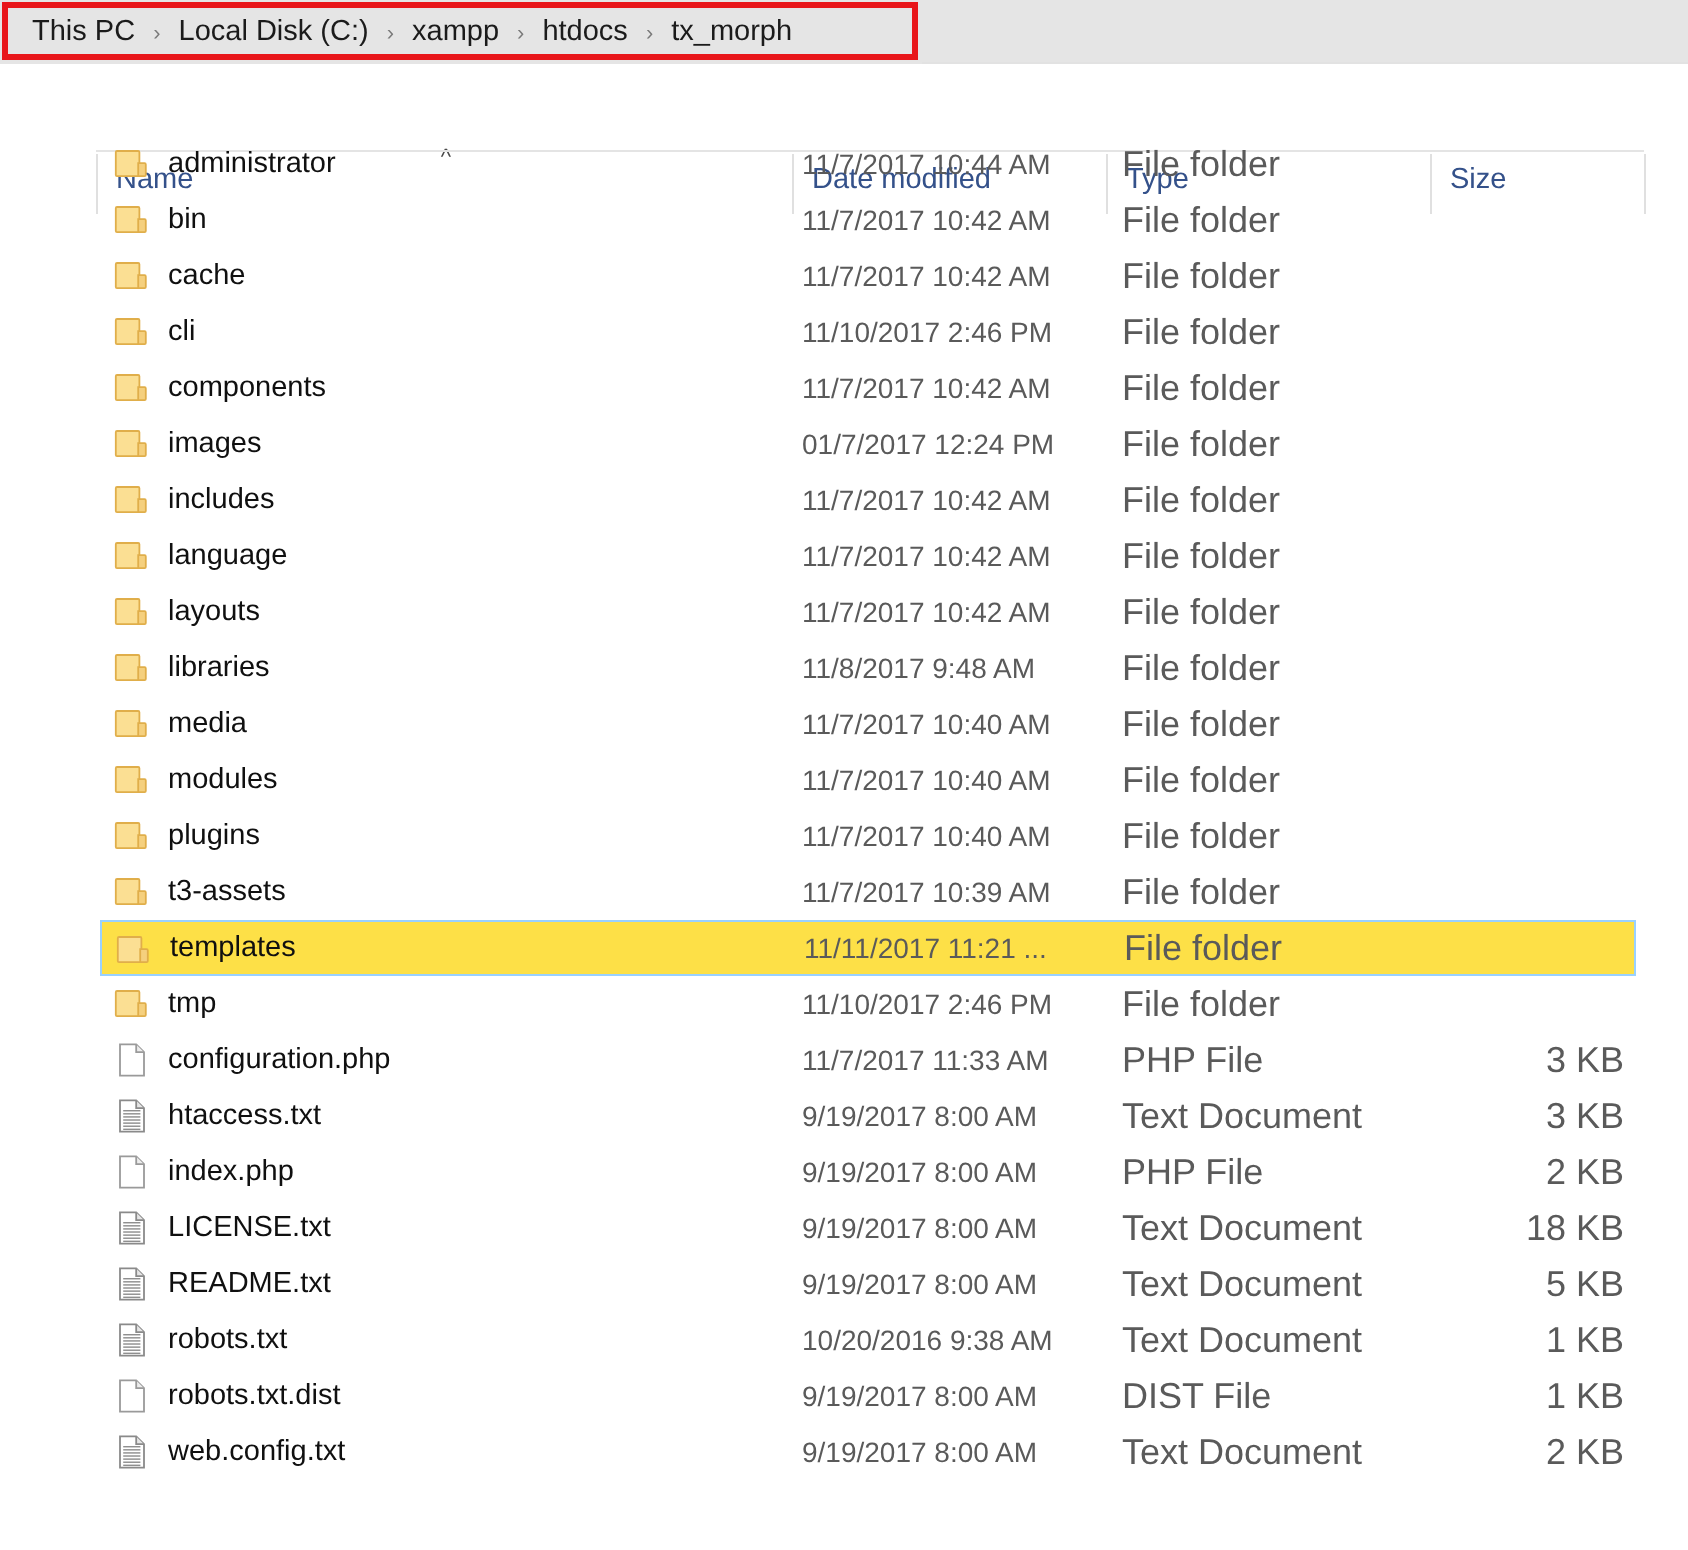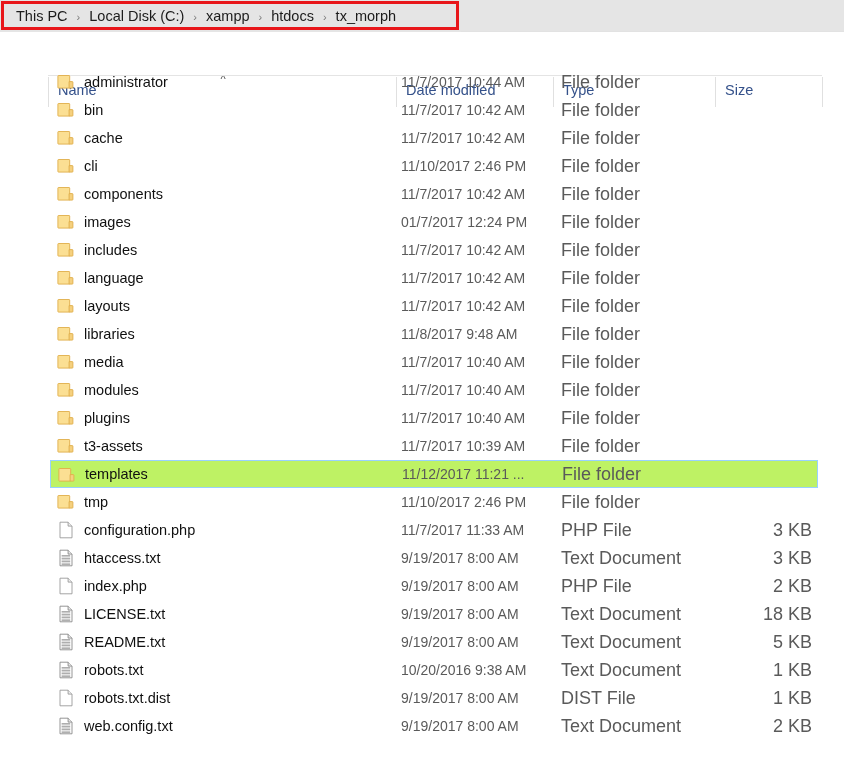--- a/index.html
+++ b/index.html
@@ -122,21 +122,21 @@
   .row {
     position: absolute;
     left: 50px;
     width: 768px;
     height: 28px;
     display: flex;
     align-items: center;
     box-sizing: border-box;
   }
   .row.selected {
-    background: #bef264;
+    background: #fde047;
     border: 1px solid #99d1ff;
   }
   .cell-icon {
     position: absolute;
     left: 6px;
     top: 4px;
     width: 20px;
     height: 20px;
   }
   .cell-name {
@@ -376,21 +376,21 @@
       <span class="cell-size"></span>
     </div>
     <div class="row selected" style="top: 392px;">
       <span class="cell-icon">
         <svg class="icon-svg" viewBox="0 0 20 20">
           <path d="M2.5 3.5 h10.6 a0.6 0.6 0 0 1 0.6 0.6 v11.4 a0.6 0.6 0 0 1 -0.6 0.6 h-10.6 a0.6 0.6 0 0 1 -0.6 -0.6 v-11.4 a0.6 0.6 0 0 1 0.6 -0.6 z" fill="#fbdf93" stroke="#e0ae4a" stroke-width="0.9"></path>
           <path d="M13.1 9.6 h3.2 a0.6 0.6 0 0 1 0.6 0.6 v5.3 a0.6 0.6 0 0 1 -0.6 0.6 h-3.2 z" fill="#f5d07e" stroke="#e0ae4a" stroke-width="0.9"></path>
         </svg>
       </span>
       <span class="cell-name">templates</span>
-      <span class="cell-date">11/12/2017 11:21 ...</span>
+      <span class="cell-date">11/11/2017 11:21 ...</span>
       <span class="cell-type">File folder</span>
       <span class="cell-size"></span>
     </div>
     <div class="row" style="top: 420px;">
       <span class="cell-icon">
         <svg class="icon-svg" viewBox="0 0 20 20">
           <path d="M2.5 3.5 h10.6 a0.6 0.6 0 0 1 0.6 0.6 v11.4 a0.6 0.6 0 0 1 -0.6 0.6 h-10.6 a0.6 0.6 0 0 1 -0.6 -0.6 v-11.4 a0.6 0.6 0 0 1 0.6 -0.6 z" fill="#fbdf93" stroke="#e0ae4a" stroke-width="0.9"></path>
           <path d="M13.1 9.6 h3.2 a0.6 0.6 0 0 1 0.6 0.6 v5.3 a0.6 0.6 0 0 1 -0.6 0.6 h-3.2 z" fill="#f5d07e" stroke="#e0ae4a" stroke-width="0.9"></path>
         </svg>
       </span>

